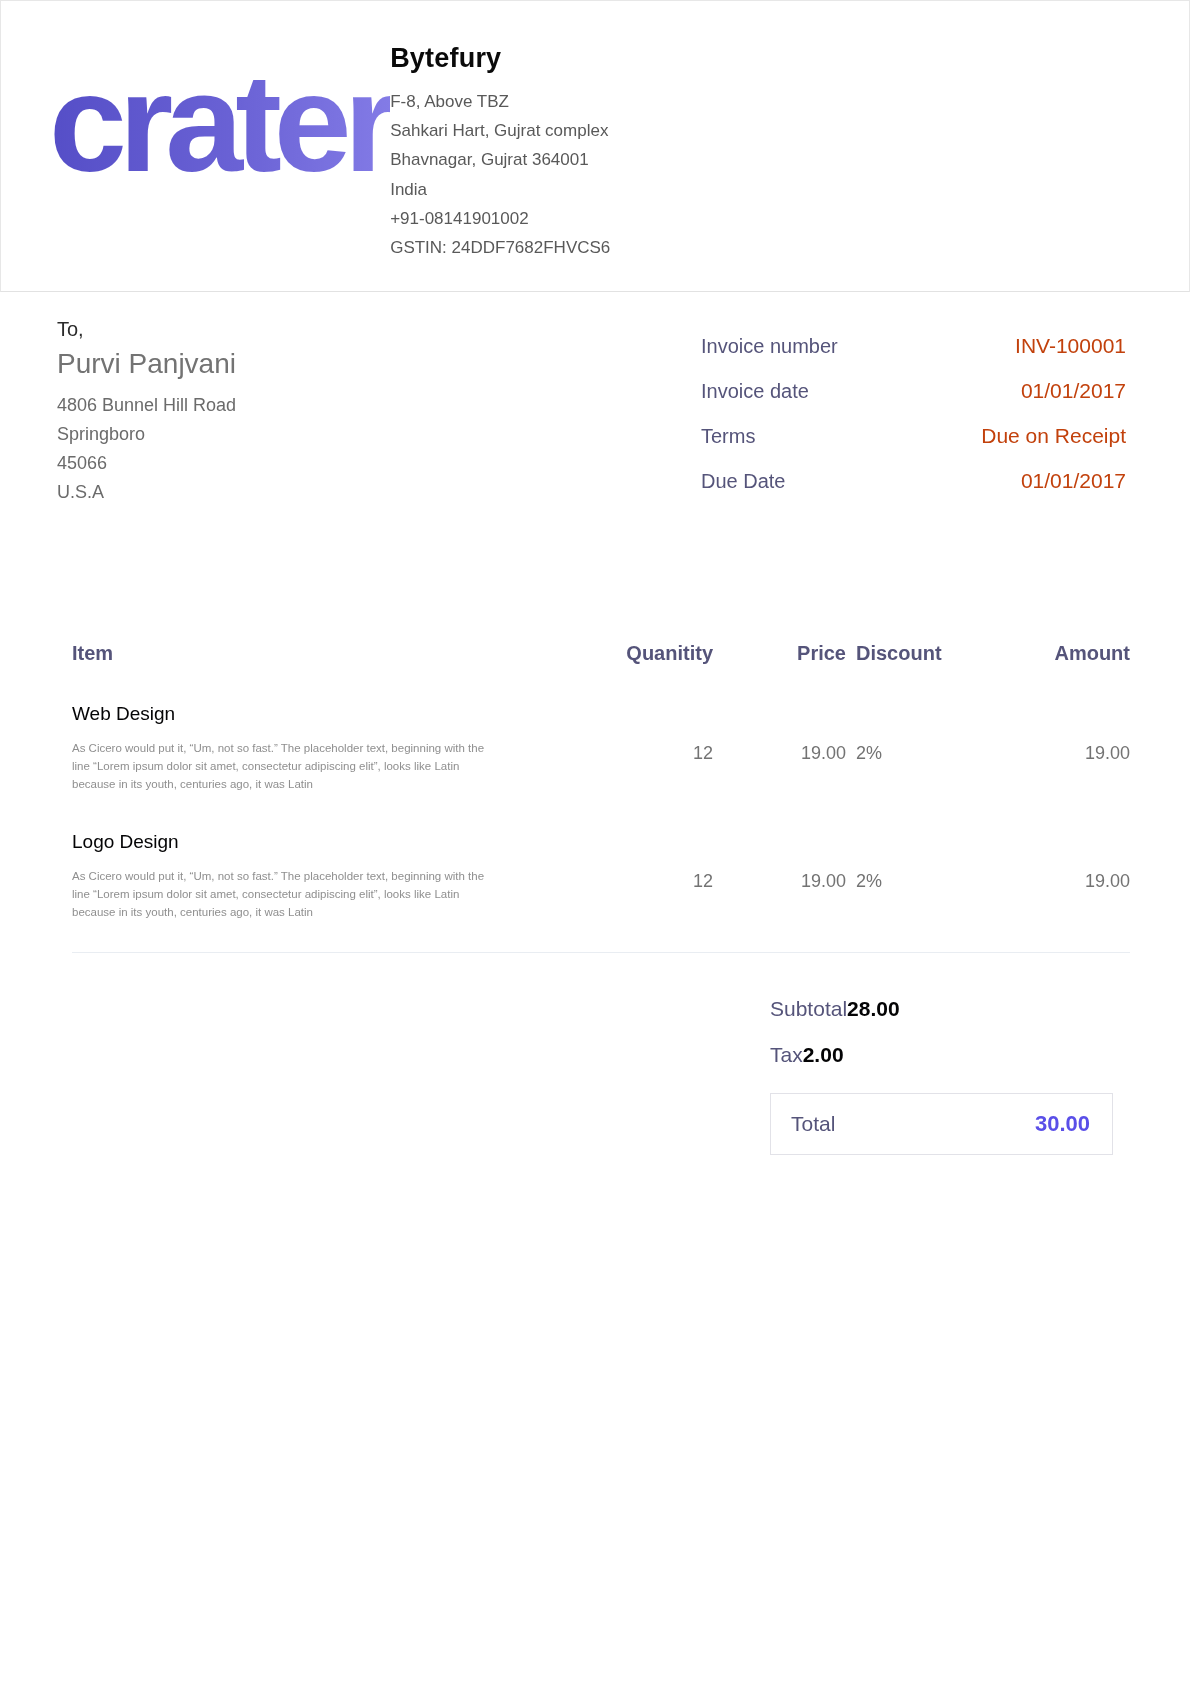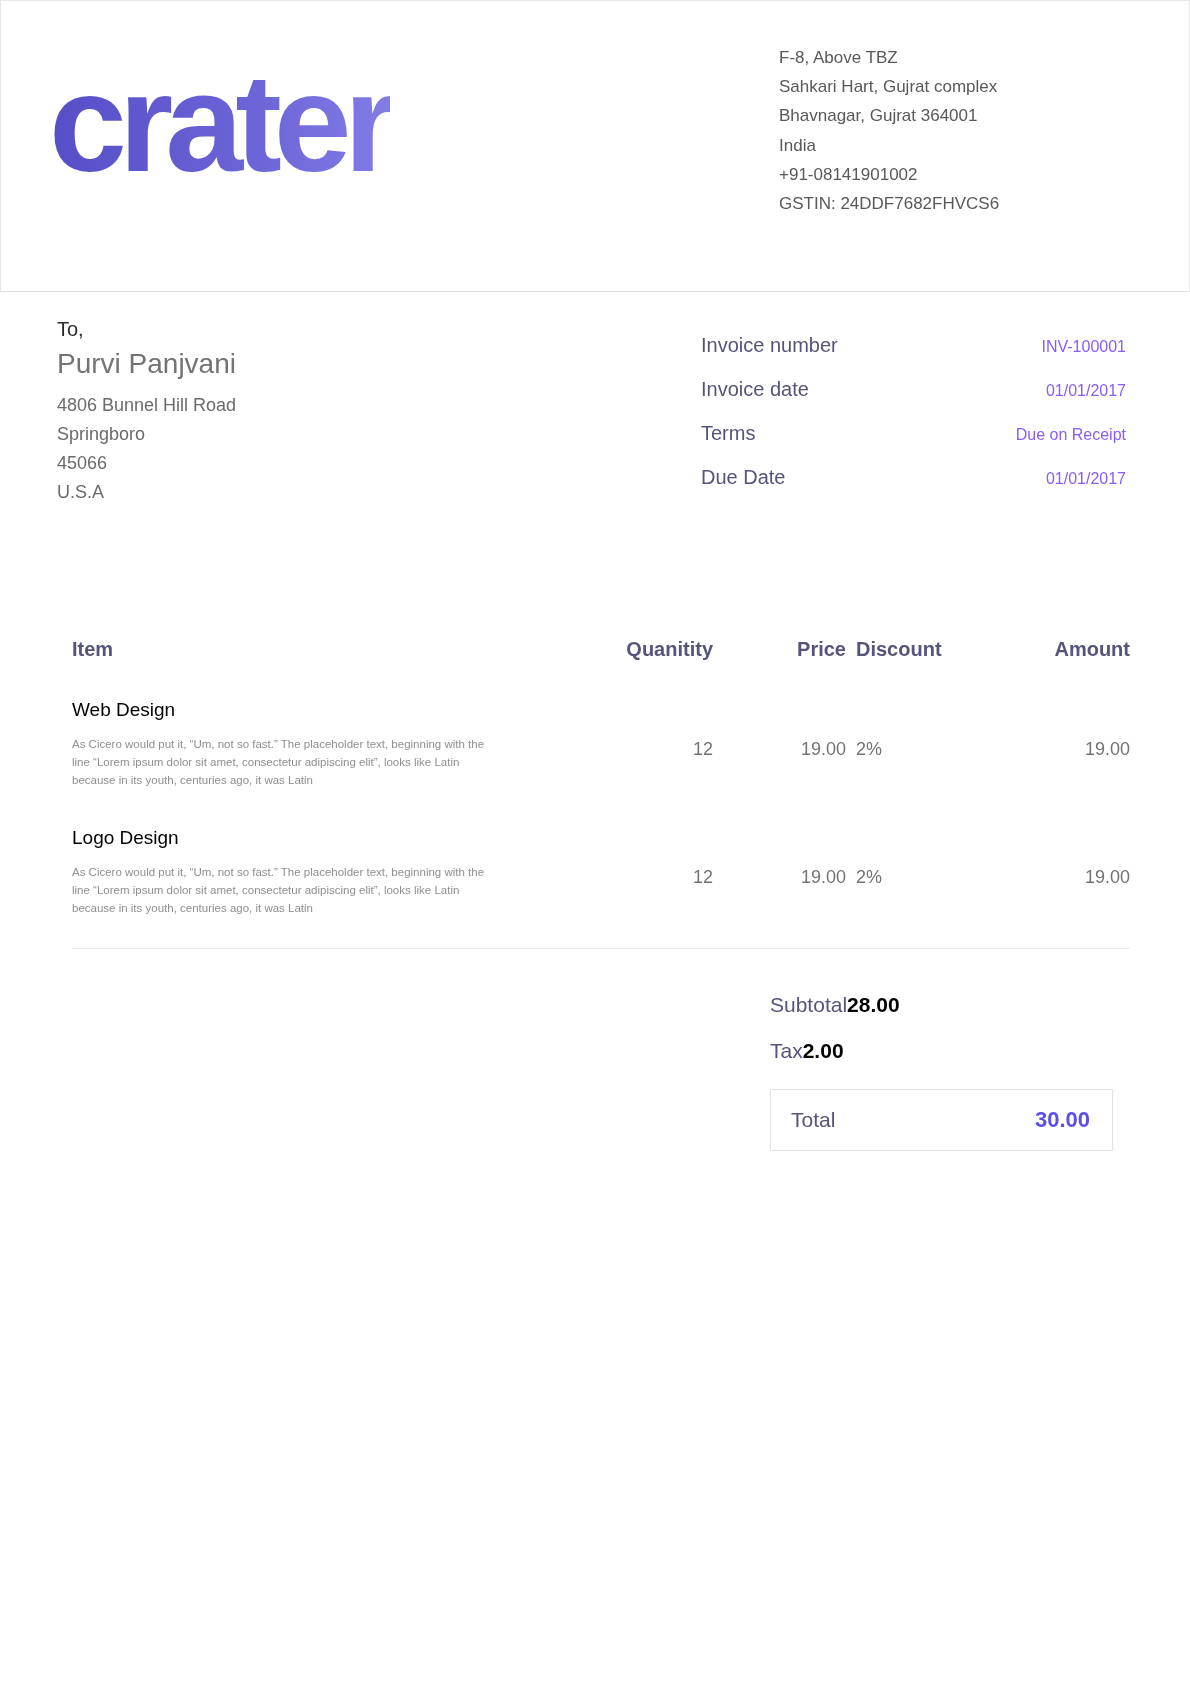--- a/index.html
+++ b/index.html
@@ -3,21 +3,21 @@
 <meta charset="utf-8">
 <style>
   * { margin:0; padding:0; box-sizing:border-box; }
   html,body { width:1190px; background:#ffffff; font-family:"Liberation Sans", sans-serif; }
   body { height:1684px; overflow:hidden; color:#040405; }
 
   
   .header {
     width:1190px; height:292px;
     border:1px solid #e7e7e7; border-bottom-color:#e2e2e2;
-    display:flex; justify-content:space-between;
+    display:flex; 
     padding:36px 130px 0 48px;
   }
   .logo {
     font-weight:800; font-size:140px; letter-spacing:-8px; line-height:1;
     margin-top:16px;
     background:linear-gradient(90deg,#554EC7 0%, #6A62D5 55%, #837BE6 100%);
     -webkit-background-clip:text; background-clip:text; color:transparent;
   }
   @supports not ((-webkit-background-clip:text) or (background-clip:text)) {
     .logo { color:#655BD6; background:none; }
@@ -27,21 +27,21 @@
   .company-address { font-size:17px; color:#595959; line-height:1.72; }
 
   
   .billing { display:flex; justify-content:space-between; padding:26px 64px 0 57px; }
   .to-label { font-size:20px; color:#2b2b2b; }
   .to-name  { font-size:28px; font-weight:500; color:#737373; margin:7px 0 11px; }
   .to-address { font-size:18px; color:#6b6b6b; line-height:1.62; }
   .meta { width:425px; margin-top:16px; }
   .meta-row { display:flex; justify-content:space-between; align-items:baseline; margin-bottom:21px; }
   .meta-label { font-size:20px; color:#55547A; }
-  .meta-value { font-size:16px; color:#8b5cf6; }
+  .meta-value { font-size:21px; color:#c2410c; }
 
   
   .items { margin:128px 60px 0 72px; width:1058px; }
   .trow { display:grid; grid-template-columns:445px 196px 133px 190px 94px; }
   .th { font-size:20px; font-weight:700; color:#55547A; }
   .c-qty, .c-price, .c-amt { text-align:right; }
   .c-disc { text-align:left; padding-left:10px; }
   .item-row { margin-top:38px; }
   .item-name { font-size:19px; font-weight:500; color:#040405; margin-bottom:9px; }
   .item-desc { font-size:11.5px; color:#8f8f8f; line-height:1.55; max-width:420px;margin-top:15px; }
@@ -61,20 +61,21 @@
   }
   .total-box .totals-label { font-size:21px;text-align:right; }
   .grand-total { font-size:22px; font-weight:700; }
 </style>
 </head>
 <body>
 
 <div class="header">
   <div class="logo">crater</div>
   <div class="company">
+    <div class="company-name">Bytefury</div>
     <div class="company-address">
       <div>F-8, Above TBZ</div>
       <div>Sahkari Hart, Gujrat complex</div>
       <div>Bhavnagar, Gujrat 364001</div>
       <div>India</div>
       <div>+91-08141901002</div>
       <div>GSTIN: 24DDF7682FHVCS6</div>
     </div>
   </div>
 </div>

